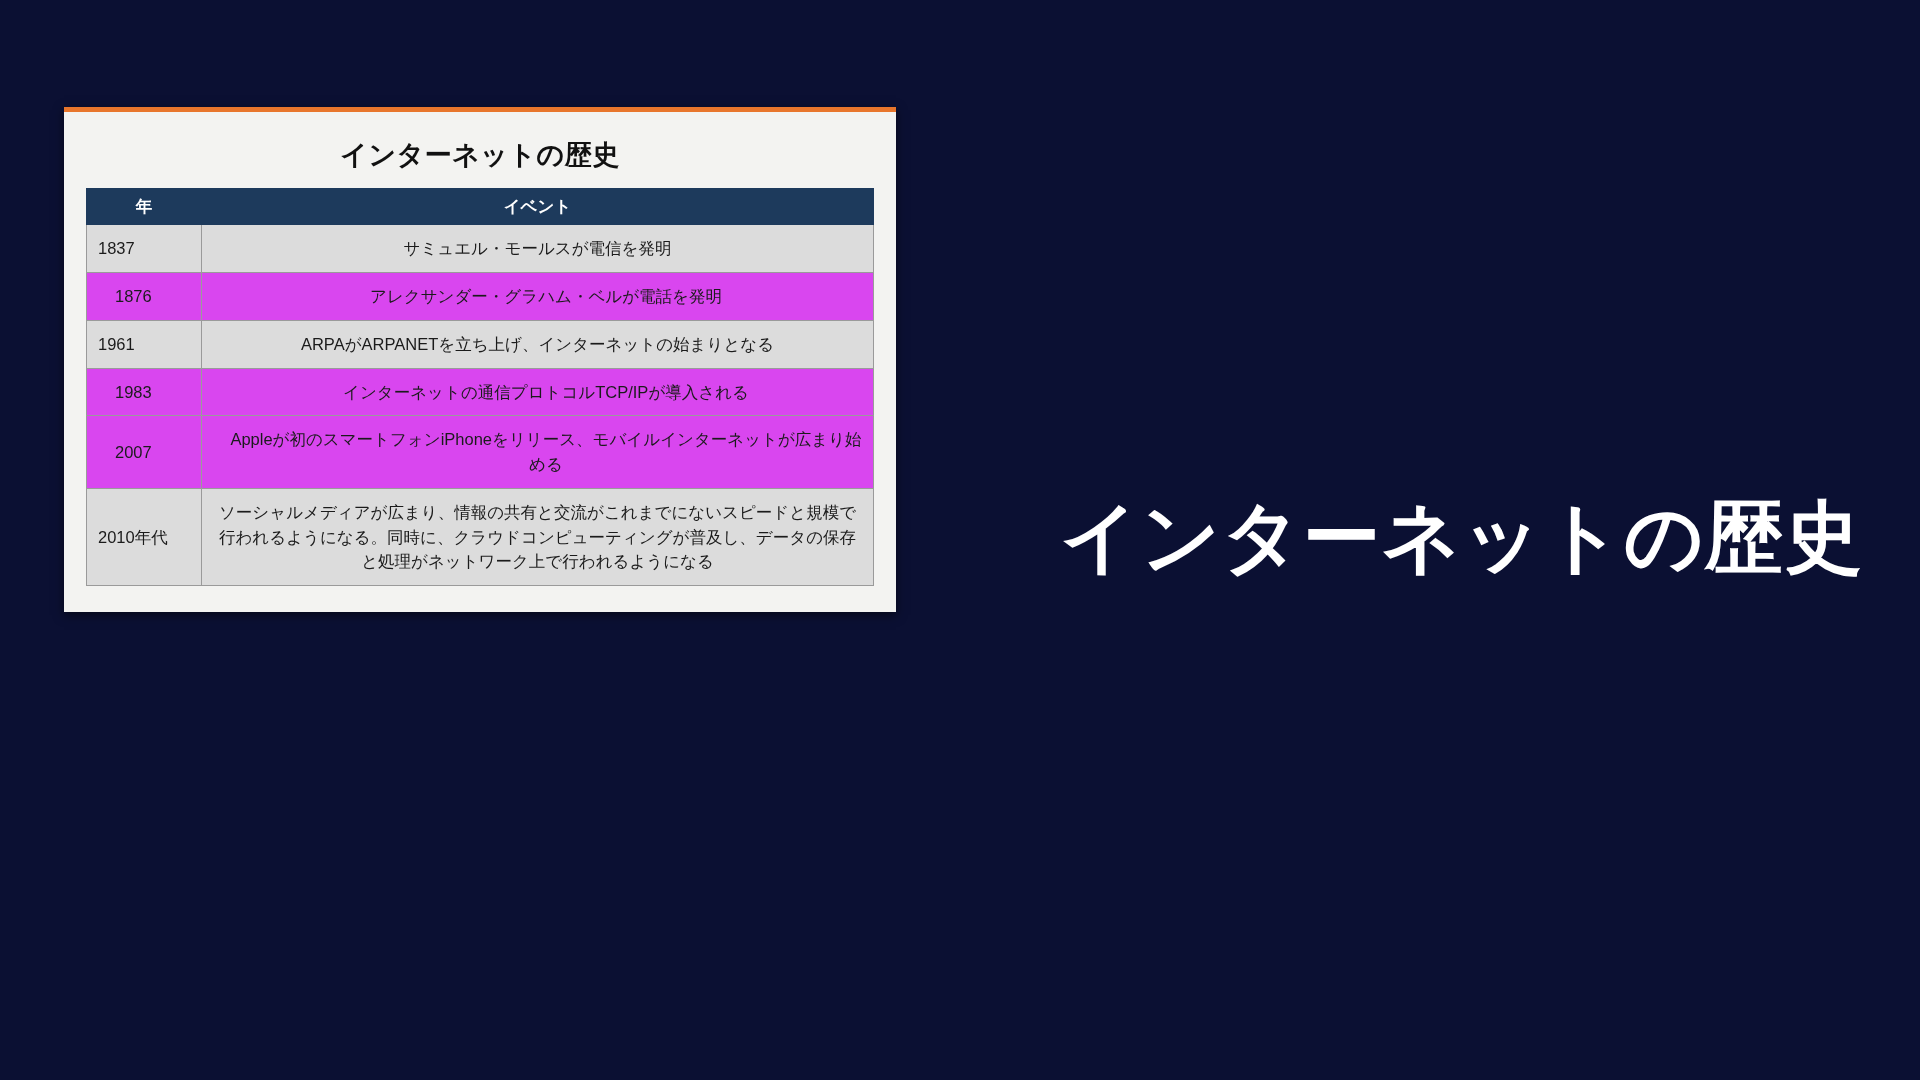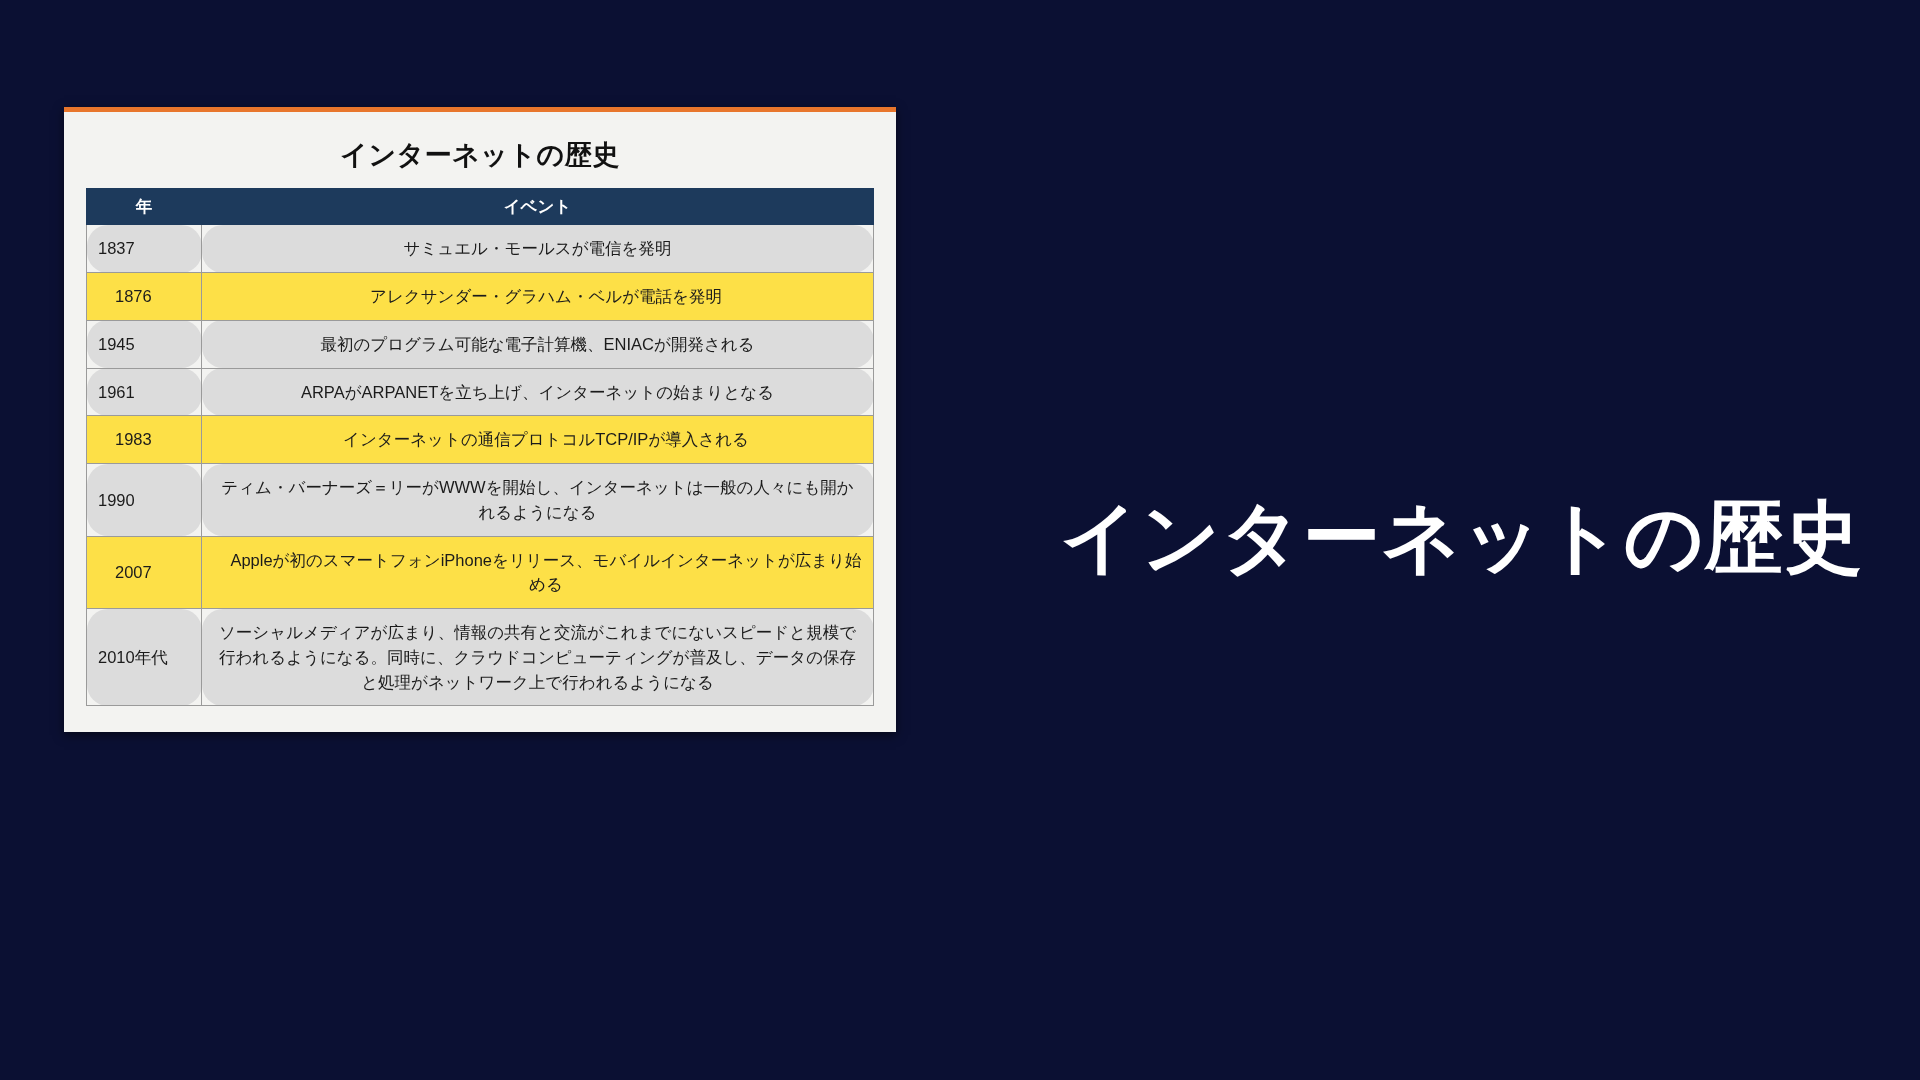--- a/index.html
+++ b/index.html
@@ -65,22 +65,22 @@
     border: 1px solid #9a9a9a;
     padding: 11px 11px;
     vertical-align: middle;
     line-height: 1.5;
     text-align: center;
   }
   table#history-table tbody td.year-cell {
     text-align: left;
     white-space: normal;
   }
-  table#history-table tbody tr.row-even td { background: #dcdcdc; border-radius: 21px; }
-  table#history-table tbody tr.row-odd  td { background: #fde047; padding-left: 28px; }
+  table#history-table tbody tr.row-even td { background: #dcdcdc; }
+  table#history-table tbody tr.row-odd  td { background: #d946ef; padding-left: 28px; }
 
   
   #slide-heading {
     position: absolute;
     left: 1060px;
     top: 498px;
     font-size: 78px;
     font-weight: bold;
     color: #ffffff;
     white-space: nowrap;
@@ -108,34 +108,26 @@
     <tbody id="table-body">
         <tr class="row-even">
           <td class="year-cell">1837</td>
           <td class="event-cell">サミュエル・モールスが電信を発明</td>
         </tr>
         <tr class="row-odd">
           <td class="year-cell">1876</td>
           <td class="event-cell">アレクサンダー・グラハム・ベルが電話を発明</td>
         </tr>
         <tr class="row-even">
-          <td class="year-cell">1945</td>
-          <td class="event-cell">最初のプログラム可能な電子計算機、ENIACが開発される</td>
-        </tr>
-        <tr class="row-even">
           <td class="year-cell">1961</td>
           <td class="event-cell">ARPAがARPANETを立ち上げ、インターネットの始まりとなる</td>
         </tr>
         <tr class="row-odd">
           <td class="year-cell">1983</td>
           <td class="event-cell">インターネットの通信プロトコルTCP/IPが導入される</td>
-        </tr>
-        <tr class="row-even">
-          <td class="year-cell">1990</td>
-          <td class="event-cell">ティム・バーナーズ＝リーがWWWを開始し、インターネットは一般の人々にも開かれるようになる</td>
         </tr>
         <tr class="row-odd">
           <td class="year-cell">2007</td>
           <td class="event-cell">Appleが初のスマートフォンiPhoneをリリース、モバイルインターネットが広まり始める</td>
         </tr>
         <tr class="row-even">
           <td class="year-cell">2010年代</td>
           <td class="event-cell">ソーシャルメディアが広まり、情報の共有と交流がこれまでにないスピードと規模で行われるようになる。同時に、クラウドコンピューティングが普及し、データの保存と処理がネットワーク上で行われるようになる</td>
         </tr>
       </tbody>

